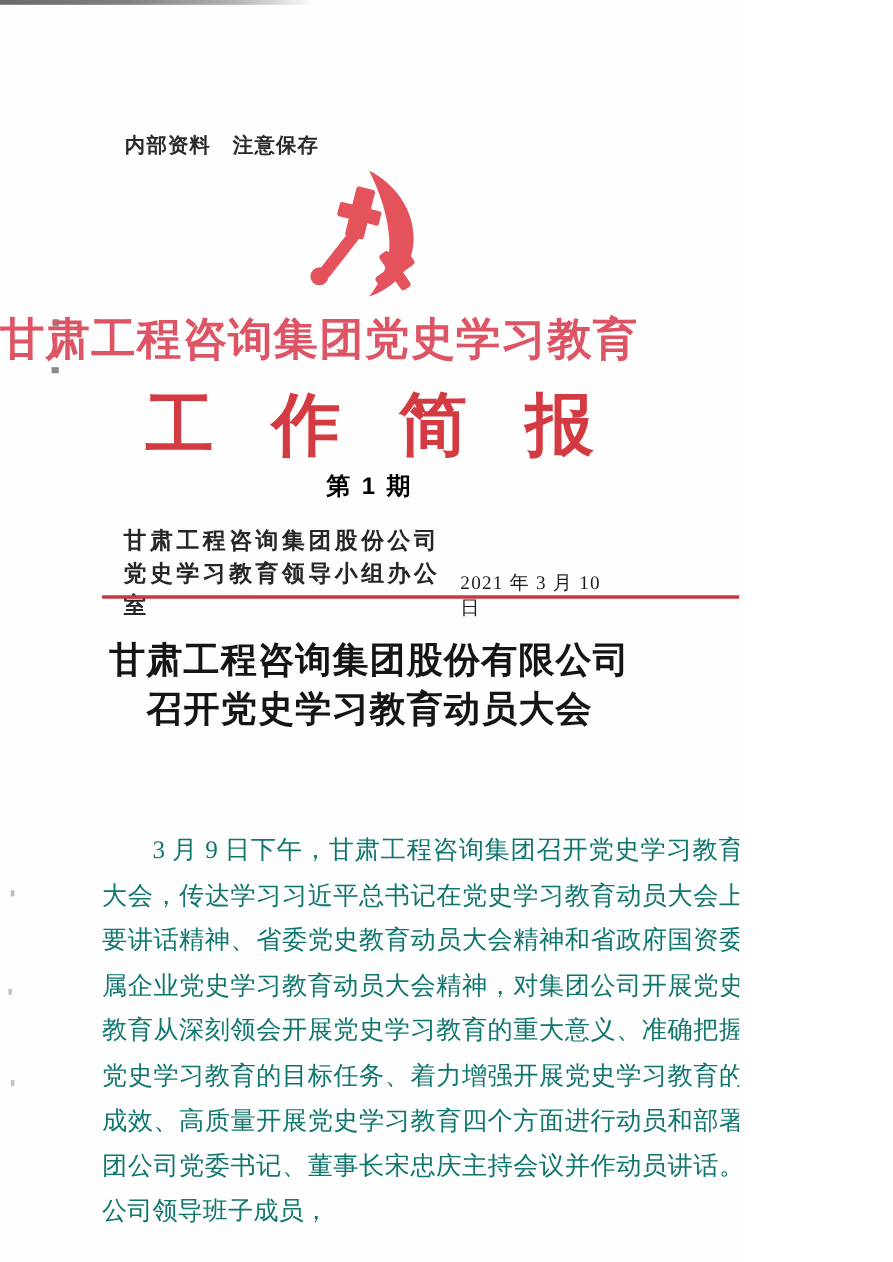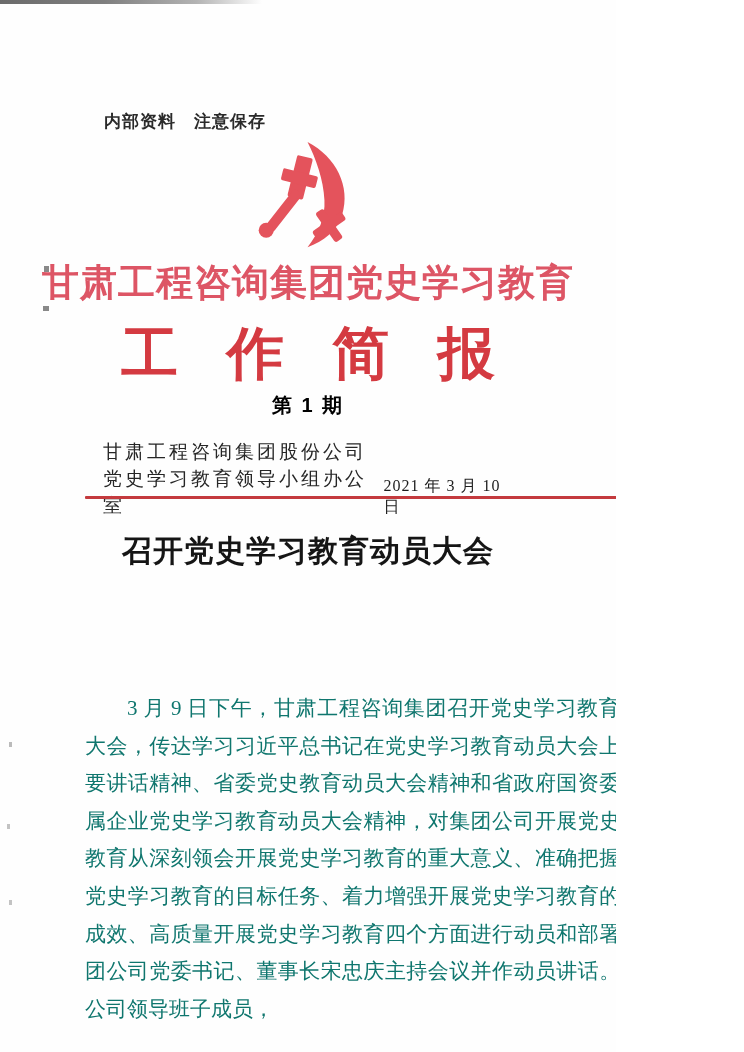--- a/index.html
+++ b/index.html
@@ -34,21 +34,21 @@
   }
 
   .emblem {
     position: absolute; top: 142px; left: 50%;
     transform: translateX(-50%);
     width: 136px; height: 108px;
   }
 
   .masthead {
     position: absolute; top: 258px; left: 0; width: 100%;
-    text-align: center;
+    text-align: left;
     font-weight: bold; font-size: 37px; letter-spacing: 1px;
     color: #dd5565;
   }
 
   .bulletin-title {
     position: absolute; top: 316px; left: 0; width: 100%;
     text-align: center;
     font-weight: bold; font-size: 57px;
     letter-spacing: 0.85em; text-indent: 0.85em;
     color: #d43a41;
@@ -58,21 +58,21 @@
     position: absolute; top: 392px; left: 0; width: 100%;
     text-align: center;
     font-family: "Liberation Sans", sans-serif;
     font-weight: bold; font-size: 20px; letter-spacing: 2px; color: #000000;
   }
 
   .issuer-row {
     position: absolute; top: 438px; left: 103px; right: 96px;
     display: flex; justify-content: space-between; align-items: flex-end;
   }
-  .issuer-org { font-size: 19px; line-height: 27px; letter-spacing: 3px; font-weight: normal; color: #262626; }
+  .issuer-org { font-size: 19px; line-height: 27px; letter-spacing: 3px; font-weight: bold; color: #262626; }
   .issue-date { font-size: 16px; letter-spacing: 1px; color: #1d1d1d; padding-bottom: 1px; }
 
   .red-rule {
     position: absolute; top: 496px; left: 85px;
     width: 578px; height: 3px;
     background: #c43a3e; border-radius: 1px;
   }
 
   .article-title {
     position: absolute; top: 530px; left: 0; width: 100%;
@@ -135,18 +135,19 @@
     <div class="issuer-org">
       <div>甘肃工程咨询集团股份公司</div>
       <div>党史学习教育领导小组办公室</div>
     </div>
     <div class="issue-date">2021 年 3 月 10 日</div>
   </div>
 
   <div class="red-rule"></div>
 
   <div class="article-title">
+    <div>甘肃工程咨询集团股份有限公司</div>
     <div>召开党史学习教育动员大会</div>
   </div>
 
   <div class="article-body">3 月 9 日下午，甘肃工程咨询集团召开党史学习教育动员大会，传达学习习近平总书记在党史学习教育动员大会上的重要讲话精神、省委党史教育动员大会精神和省政府国资委暨省属企业党史学习教育动员大会精神，对集团公司开展党史学习教育从深刻领会开展党史学习教育的重大意义、准确把握开展党史学习教育的目标任务、着力增强开展党史学习教育的实际成效、高质量开展党史学习教育四个方面进行动员和部署。集团公司党委书记、董事长宋忠庆主持会议并作动员讲话。集团公司领导班子成员，</div>
 
 </div>
 
 </body></html>

